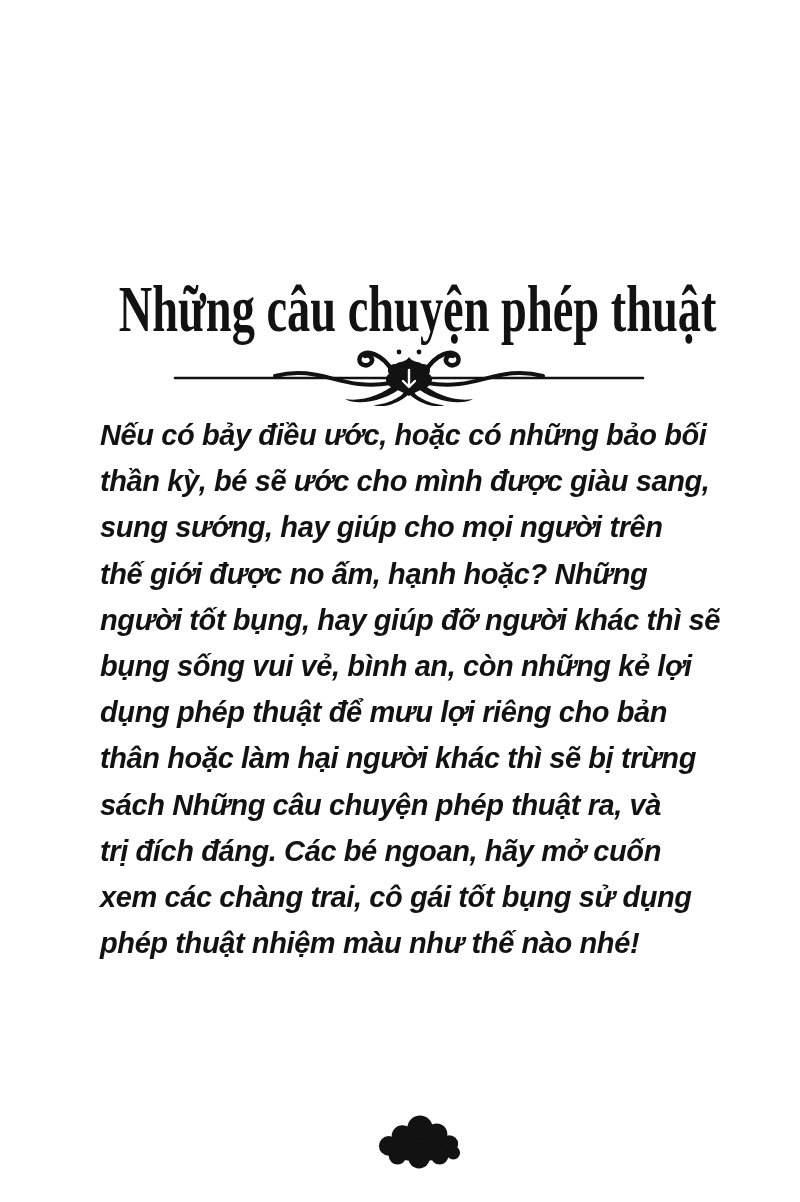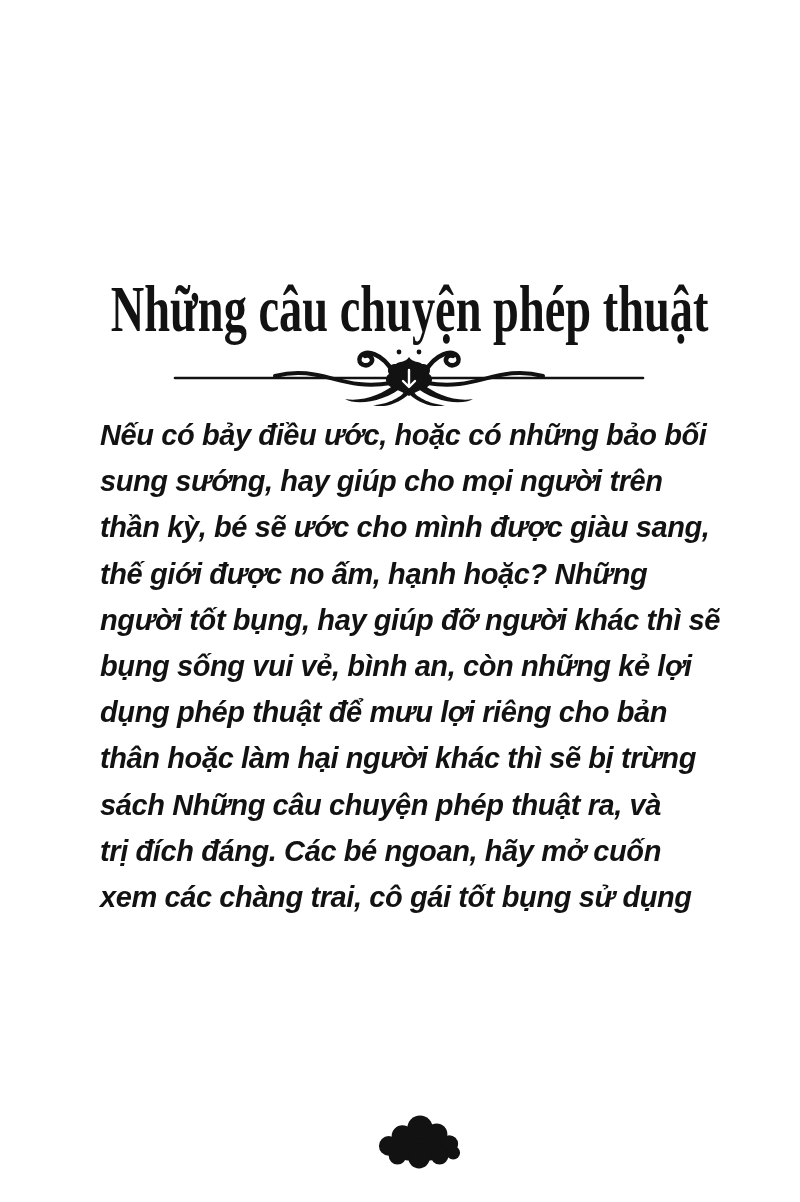--- a/index.html
+++ b/index.html
@@ -16,20 +16,21 @@
     color: var(--ink, #111111);
     overflow: hidden;
     font-family: "Liberation Sans", sans-serif;
   }
   
   .title-wrap {
     position: absolute;
     top: 272px;
     left: 0;
     width: 800px;
+    text-align: center;
     white-space: nowrap;
   }
   .title-wrap h1 {
     display: inline-block;
     margin: 0 0 0 36px;
     font-family: "Liberation Serif", serif;
     font-weight: bold;
     font-size: 58px;
     letter-spacing: 0px;
     color: var(--ink, #111111);
@@ -96,30 +97,31 @@
       </g>
       <use href="#flourish-half" transform="translate(480,0) scale(-1,1)"></use>
 
       <path d="M240,9 C236,15 230,13 227,16 C221,15 217,21 220,26 C215,29 216,37 224,40 C230,43 236,45 240,48 C244,45 250,43 256,40 C264,37 265,29 260,26 C263,21 259,15 253,16 C250,13 244,15 240,9 Z" fill="currentColor"></path>
       <path d="M240,22 V38 M234,33 L240,39 L246,33" stroke="#ffffff" stroke-width="2.4" stroke-linecap="round" stroke-linejoin="round" fill="none"></path>
     </svg>
   </div>
 
   <div class="intro">
     <div class="line">Nếu có bảy điều ước, hoặc có những bảo bối</div>
+    <div class="line">thần kỳ, bé sẽ ước cho mình được giàu sang,</div>
     <div class="line">sung sướng, hay giúp cho mọi người trên</div>
-    <div class="line">thần kỳ, bé sẽ ước cho mình được giàu sang,</div>
     <div class="line">thế giới được no ấm, hạnh hoặc? Những</div>
     <div class="line">người tốt bụng, hay giúp đỡ người khác thì sẽ</div>
     <div class="line">bụng sống vui vẻ, bình an, còn những kẻ lợi</div>
     <div class="line">dụng phép thuật để mưu lợi riêng cho bản</div>
     <div class="line">thân hoặc làm hại người khác thì sẽ bị trừng</div>
     <div class="line">sách Những câu chuyện phép thuật ra, và</div>
     <div class="line">trị đích đáng. Các bé ngoan, hãy mở cuốn</div>
     <div class="line">xem các chàng trai, cô gái tốt bụng sử dụng</div>
+    <div class="line">phép thuật nhiệm màu như thế nào nhé!</div>
   </div>
 
   <div class="cloud-wrap">
     <svg width="88" height="58" viewBox="0 0 90 58" aria-hidden="true">
       <g fill="currentColor">
         <circle cx="45" cy="16" r="13"></circle>
         <circle cx="27" cy="24" r="11"></circle>
         <circle cx="62" cy="22" r="11"></circle>
         <circle cx="13" cy="34" r="10"></circle>
         <circle cx="33" cy="36" r="13"></circle>

